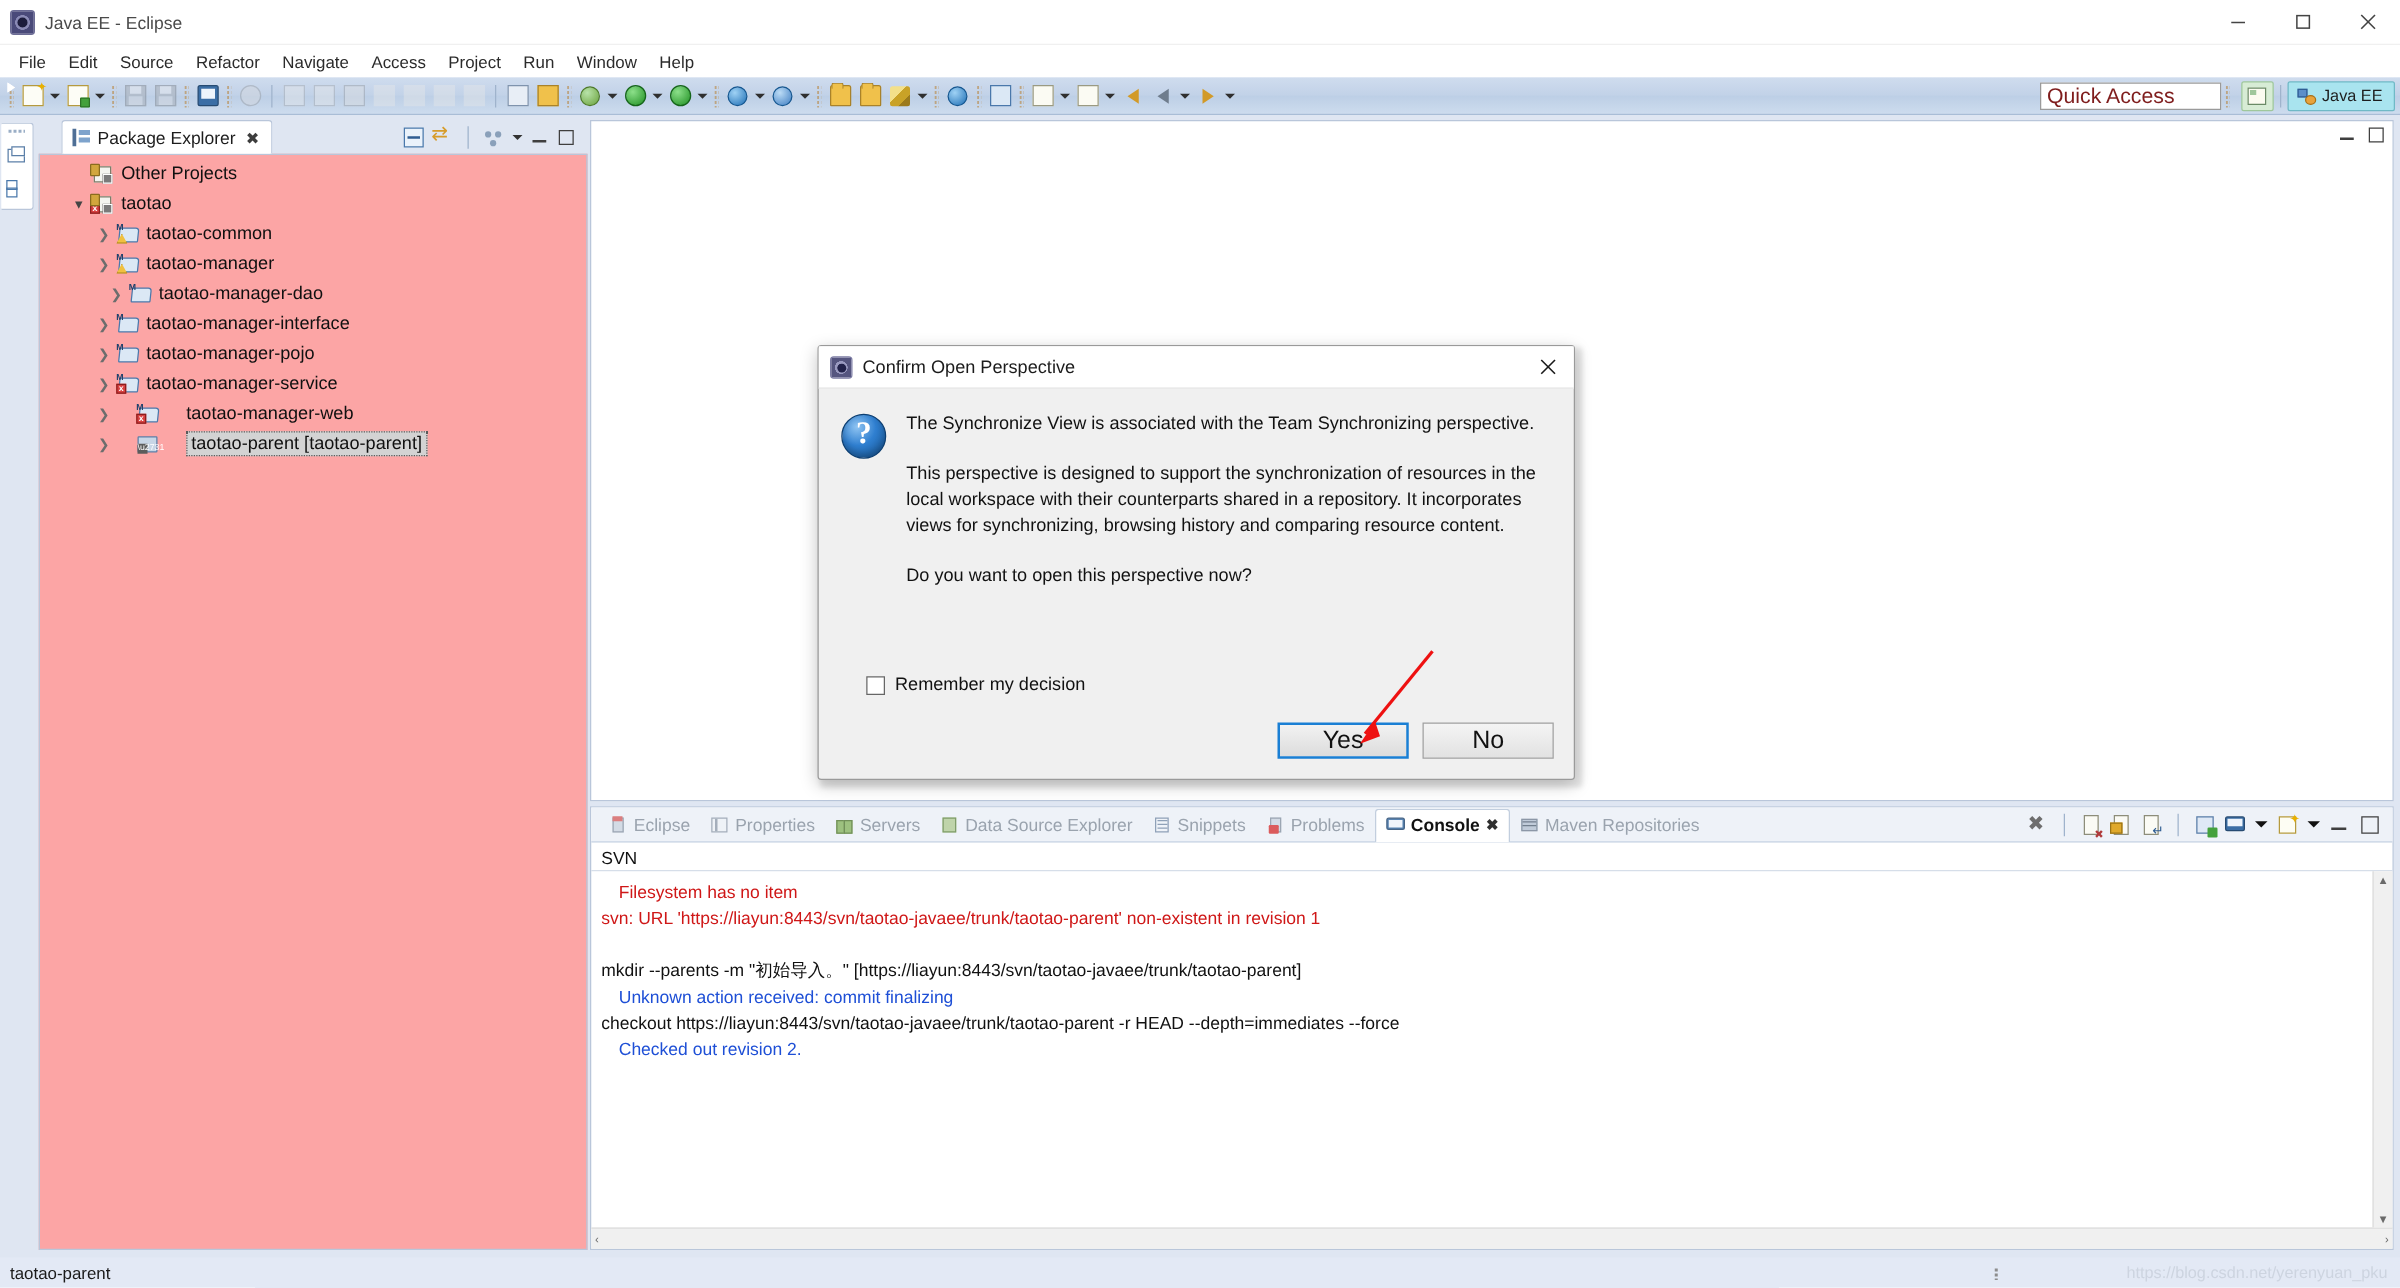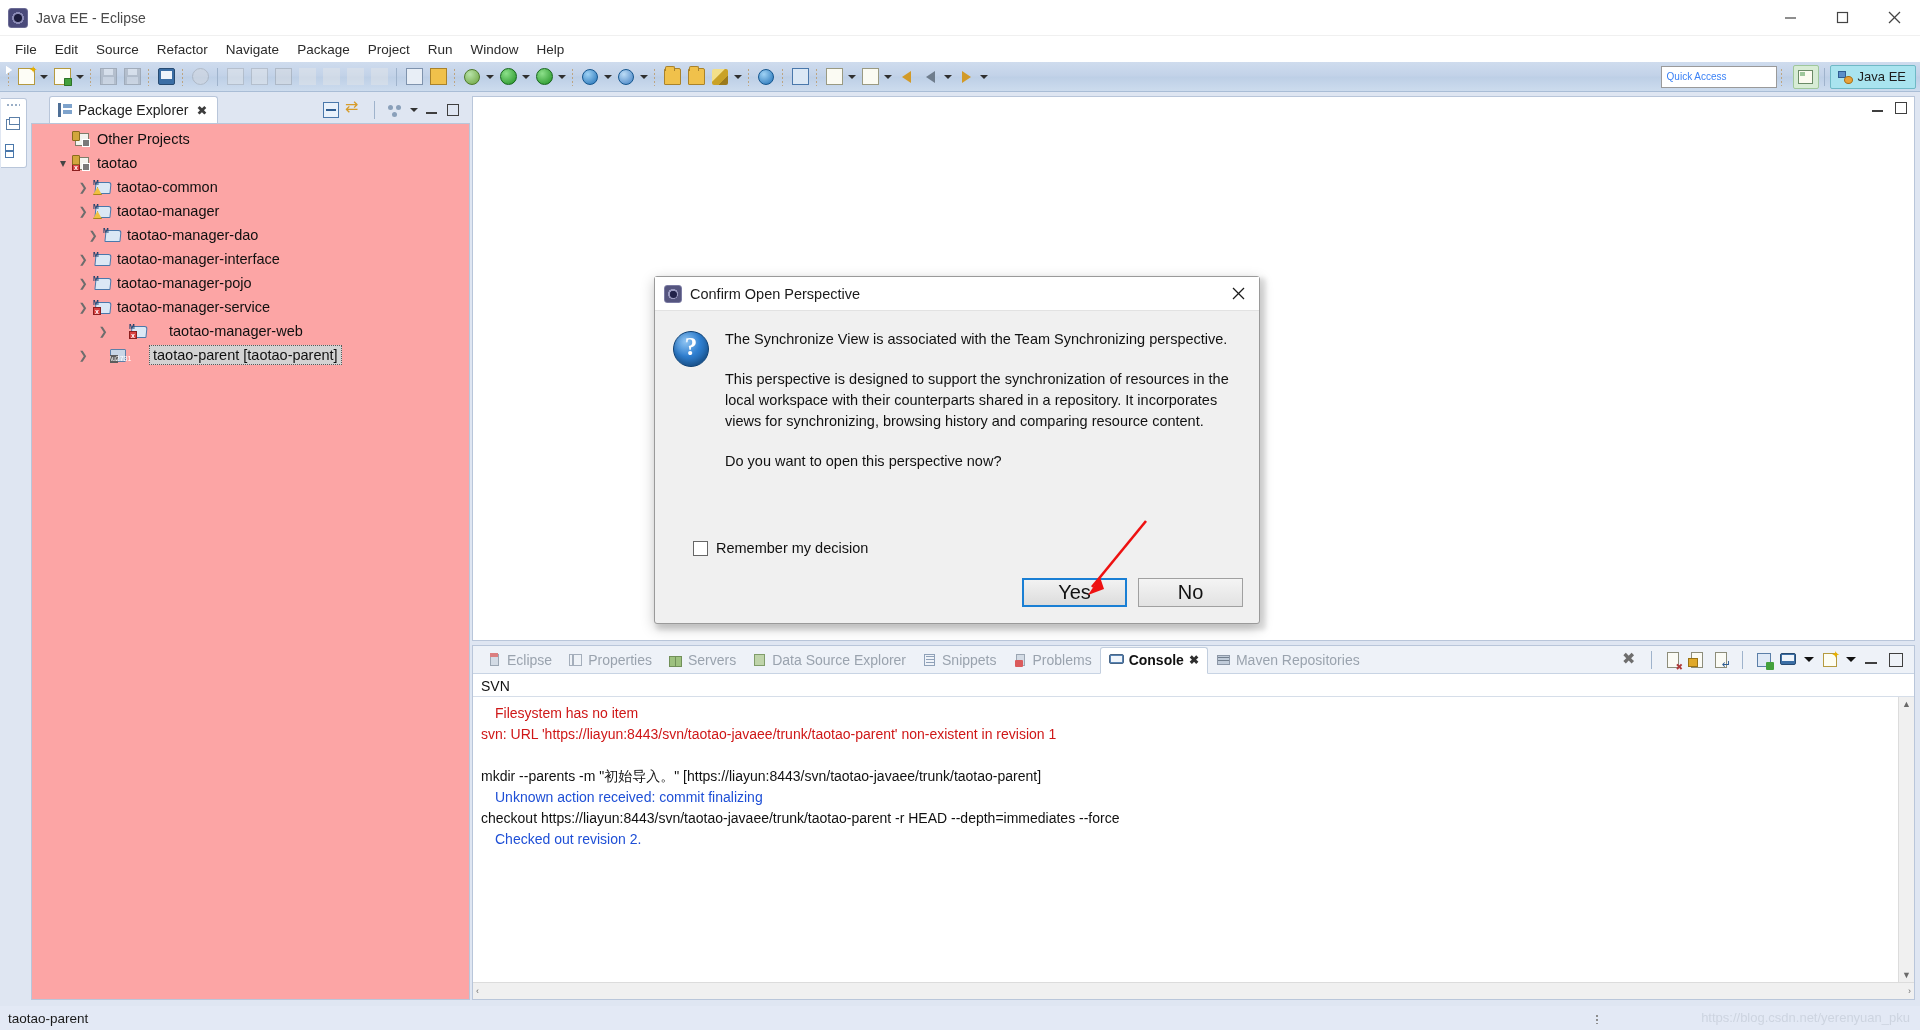--- a/index.html
+++ b/index.html
@@ -154,24 +154,24 @@
     border-top:6px solid transparent; border-bottom:6px solid transparent;
     border-left:9px solid #d29a28;
   }
   .ic-faded { opacity:.45; filter: grayscale(.6); }
 
   .quick-access {
     margin-left:auto;
     display:flex; align-items:center;
   }
   .qa-box {
-    width: 116px; height: 22px;
+    width: 145px; height: 22px;
     background:#fff; border:1px solid #9a9a9a;
     display:flex; align-items:center; padding-left:5px;
-    font-size:10px; color:#3b82f6;
+    font-size:17px; color:#7f1d1d;
   }
   .persp-zone { display:flex; align-items:center; margin-left:6px; }
   .persp-open {
     width:26px; height:24px; display:flex; align-items:center; justify-content:center;
     background:#d7ecd5; border:1px solid #9fc79b; border-radius:2px;
   }
   .persp-open-ic{
     width:15px;height:14px;border:1px solid #6a8a66;background:#fbfbf0;position:relative;
   }
   .persp-open-ic::after{content:"";position:absolute;left:1px;top:1px;width:5px;height:4px;background:#9fc79b;}
@@ -575,21 +575,21 @@
       </div>
     </div>
   </div>
 
   <div class="menubar">
     <div class="menu-item">File</div>
     <div class="menu-item">Edit</div>
     <div class="menu-item">Source</div>
     <div class="menu-item">Refactor</div>
     <div class="menu-item">Navigate</div>
-    <div class="menu-item">Package</div>
+    <div class="menu-item">Access</div>
     <div class="menu-item">Project</div>
     <div class="menu-item">Run</div>
     <div class="menu-item">Window</div>
     <div class="menu-item">Help</div>
   </div>
 
   <div class="toolbar">
     <div class="tb-grip"></div>
     <div class="tb-btn">
         <span class="ic ic-doc gold ic-badge-star"></span>
@@ -803,21 +803,21 @@
           <span class="label">taotao-manager-pojo</span>
         </div>
         <div class="tree-row" style="padding-left:42px;">
           <span class="twisty closed"></span>
           <span class="node-ic ni-maven">
               <span class="ov-m">M</span>
               <span class="ov-err">x</span>
             </span>
           <span class="label">taotao-manager-service</span>
         </div>
-        <div class="tree-row" style="padding-left:62px;gap:16px;">
+        <div class="tree-row" style="padding-left:42px;gap:16px;">
           <span class="twisty closed"></span>
           <span class="node-ic ni-maven">
               <span class="ov-m">M</span>
               <span class="ov-err">x</span>
             </span>
           <span class="label">taotao-manager-web</span>
         </div>
         <div class="tree-row row-selected" style="padding-left:42px;gap:16px;">
           <span class="twisty closed"></span>
           <span class="node-ic ni-pparent">

